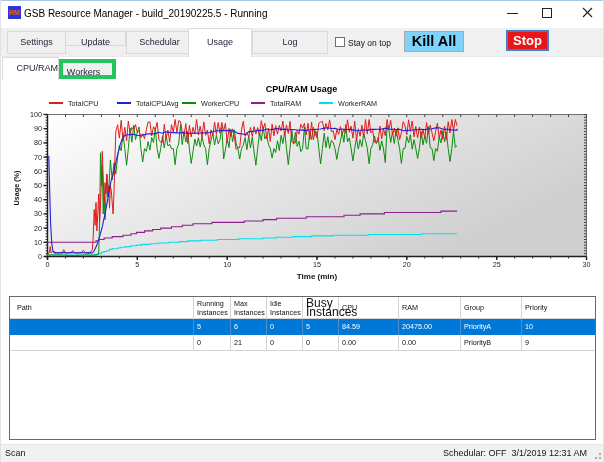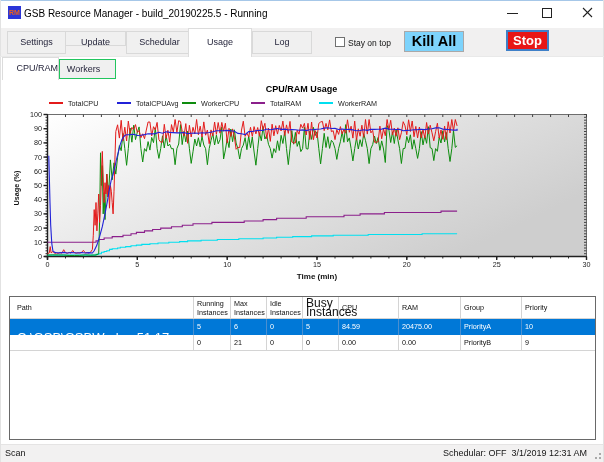--- a/index.html
+++ b/index.html
@@ -17,29 +17,29 @@
 <rect x="62.5" y="8.5" width="9" height="9" fill="none" stroke="#222" stroke-width="1"></rect>
 <line x1="103" y1="8" x2="112" y2="17" stroke="#222" stroke-width="1.1"></line>
 <line x1="112" y1="8" x2="103" y2="17" stroke="#222" stroke-width="1.1"></line>
 </svg>
 
 <div style="position:absolute;left:1px;top:28px;width:602px;height:28px;background:#f1f0f0"></div>
 <div style="position:absolute;left:0;top:56px;width:604px;height:1px;background:#e9e9e9"></div>
 <div style="position:absolute;left:7px;top:31px;width:59px;height:23px;background:#f0f0f0;border:1px solid #d9d9d9;box-sizing:border-box;font-size:9px;color:#26263c;text-align:center;line-height:21px">Settings</div>
 <div style="position:absolute;left:65px;top:31px;width:61px;height:15px;background:#f0f0f0;border:1px solid #d9d9d9;box-sizing:border-box;font-size:9px;color:#26263c;text-align:center;line-height:21px">Update</div>
 <div style="position:absolute;left:126px;top:31px;width:67px;height:23px;background:#f0f0f0;border:1px solid #d9d9d9;box-sizing:border-box;font-size:9px;color:#26263c;text-align:center;line-height:21px">Schedular</div>
-<div style="position:absolute;left:252px;top:31px;width:60px;height:23px;background:#f0f0f0;border:1px solid #d9d9d9;box-sizing:border-box;font-size:9px;color:#26263c;text-align:center;line-height:21px">Log</div>
+<div style="position:absolute;left:252px;top:31px;width:76px;height:23px;background:#f0f0f0;border:1px solid #d9d9d9;box-sizing:border-box;font-size:9px;color:#26263c;text-align:center;line-height:21px">Log</div>
 <div style="position:absolute;left:188px;top:28px;width:64px;height:29px;background:#fff;border:1px solid #dcdcdc;border-bottom:none;box-sizing:border-box;font-size:9px;color:#26263c;text-align:center;line-height:26px">Usage</div>
 
 <div style="position:absolute;left:335px;top:37px;width:10px;height:10px;background:#fff;border:1px solid #707070;box-sizing:border-box"></div>
 <div style="position:absolute;left:348px;top:38px;font-size:8.5px;color:#111">Stay on top</div>
 <div style="position:absolute;left:404px;top:31px;width:60px;height:21px;background:#7dd3fc;border:1px solid #aaa8a8;box-sizing:border-box;text-align:center;font-size:14.5px;font-weight:bold;color:#000;line-height:19px">Kill All</div>
 <div style="position:absolute;left:506px;top:30px;width:43px;height:21px;background:#e81616;border:2px solid #3f80c8;box-sizing:border-box;text-align:center;font-size:13px;font-weight:bold;color:#fff;line-height:17px">Stop</div>
 
-<div style="position:absolute;left:59px;top:59px;width:57px;height:20px;background:#f0f0f0;border:1px solid #22c55e;box-sizing:border-box;font-size:9px;color:#26263c;text-align:center;line-height:18px;padding-right:8px">Workers</div>
+<div style="position:absolute;left:59px;top:59px;width:57px;height:20px;background:#f0f0f0;border:4px solid #22c55e;box-sizing:border-box;font-size:9px;color:#26263c;text-align:center;line-height:18px;padding-right:8px">Workers</div>
 <div style="position:absolute;left:2px;top:57px;width:57px;height:23px;background:#fff;border:1px solid #dcdcdc;border-bottom:none;box-sizing:border-box;font-size:9px;color:#26263c;text-align:right;line-height:20px">CPU/RAM</div>
 
 <svg width="594" height="202" style="position:absolute;left:5px;top:80px">
 <defs>
       <linearGradient id="pg" x1="0" y1="0" x2="1" y2="0.55">
 <stop offset="0" stop-color="#ffffff"></stop>
         <stop offset="0.5" stop-color="#e6e6e6"></stop>
         <stop offset="1" stop-color="#cecece"></stop>
 </linearGradient>
     </defs>
@@ -296,21 +296,21 @@
     </div>
  <div style="position:absolute;left:0;top:22px;width:100%;height:16px;background:#0078d7">
       <div style="position:absolute;left:183px;top:0;width:1px;height:16px;background:#4a8fd0"></div>
       <div style="position:absolute;left:220px;top:0;width:1px;height:16px;background:#4a8fd0"></div>
       <div style="position:absolute;left:256px;top:0;width:1px;height:16px;background:#4a8fd0"></div>
       <div style="position:absolute;left:292px;top:0;width:1px;height:16px;background:#4a8fd0"></div>
       <div style="position:absolute;left:328px;top:0;width:1px;height:16px;background:#4a8fd0"></div>
       <div style="position:absolute;left:388px;top:0;width:1px;height:16px;background:#4a8fd0"></div>
       <div style="position:absolute;left:450px;top:0;width:1px;height:16px;background:#4a8fd0"></div>
       <div style="position:absolute;left:511px;top:0;width:1px;height:16px;background:#4a8fd0"></div>
-      <div style="position:absolute;left:7px;top:11px;font-size:13px;color:#fff;white-space:nowrap">C:\GSB\GSBWorker.51.17.exe</div>
+      <div style="position:absolute;left:7px;top:18px;font-size:13px;color:#fff;white-space:nowrap">C:\GSB\GSBWorker.51.17.exe</div>
       <div style="position:absolute;left:187px;top:3px;font-size:7.2px;color:#fff;white-space:nowrap">5</div>
       <div style="position:absolute;left:224px;top:3px;font-size:7.2px;color:#fff;white-space:nowrap">6</div>
       <div style="position:absolute;left:260px;top:3px;font-size:7.2px;color:#fff;white-space:nowrap">0</div>
       <div style="position:absolute;left:296px;top:3px;font-size:7.2px;color:#fff;white-space:nowrap">5</div>
       <div style="position:absolute;left:332px;top:3px;font-size:7.2px;color:#fff;white-space:nowrap">84.59</div>
       <div style="position:absolute;left:392px;top:3px;font-size:7.2px;color:#fff;white-space:nowrap">20475.00</div>
       <div style="position:absolute;left:454px;top:3px;font-size:7.2px;color:#fff;white-space:nowrap">PriorityA</div>
       <div style="position:absolute;left:515px;top:3px;font-size:7.2px;color:#fff;white-space:nowrap">10</div>
     </div>
  <div style="position:absolute;left:0;top:38px;width:100%;height:16px;border-bottom:1px solid #d4d4d4;box-sizing:border-box">

